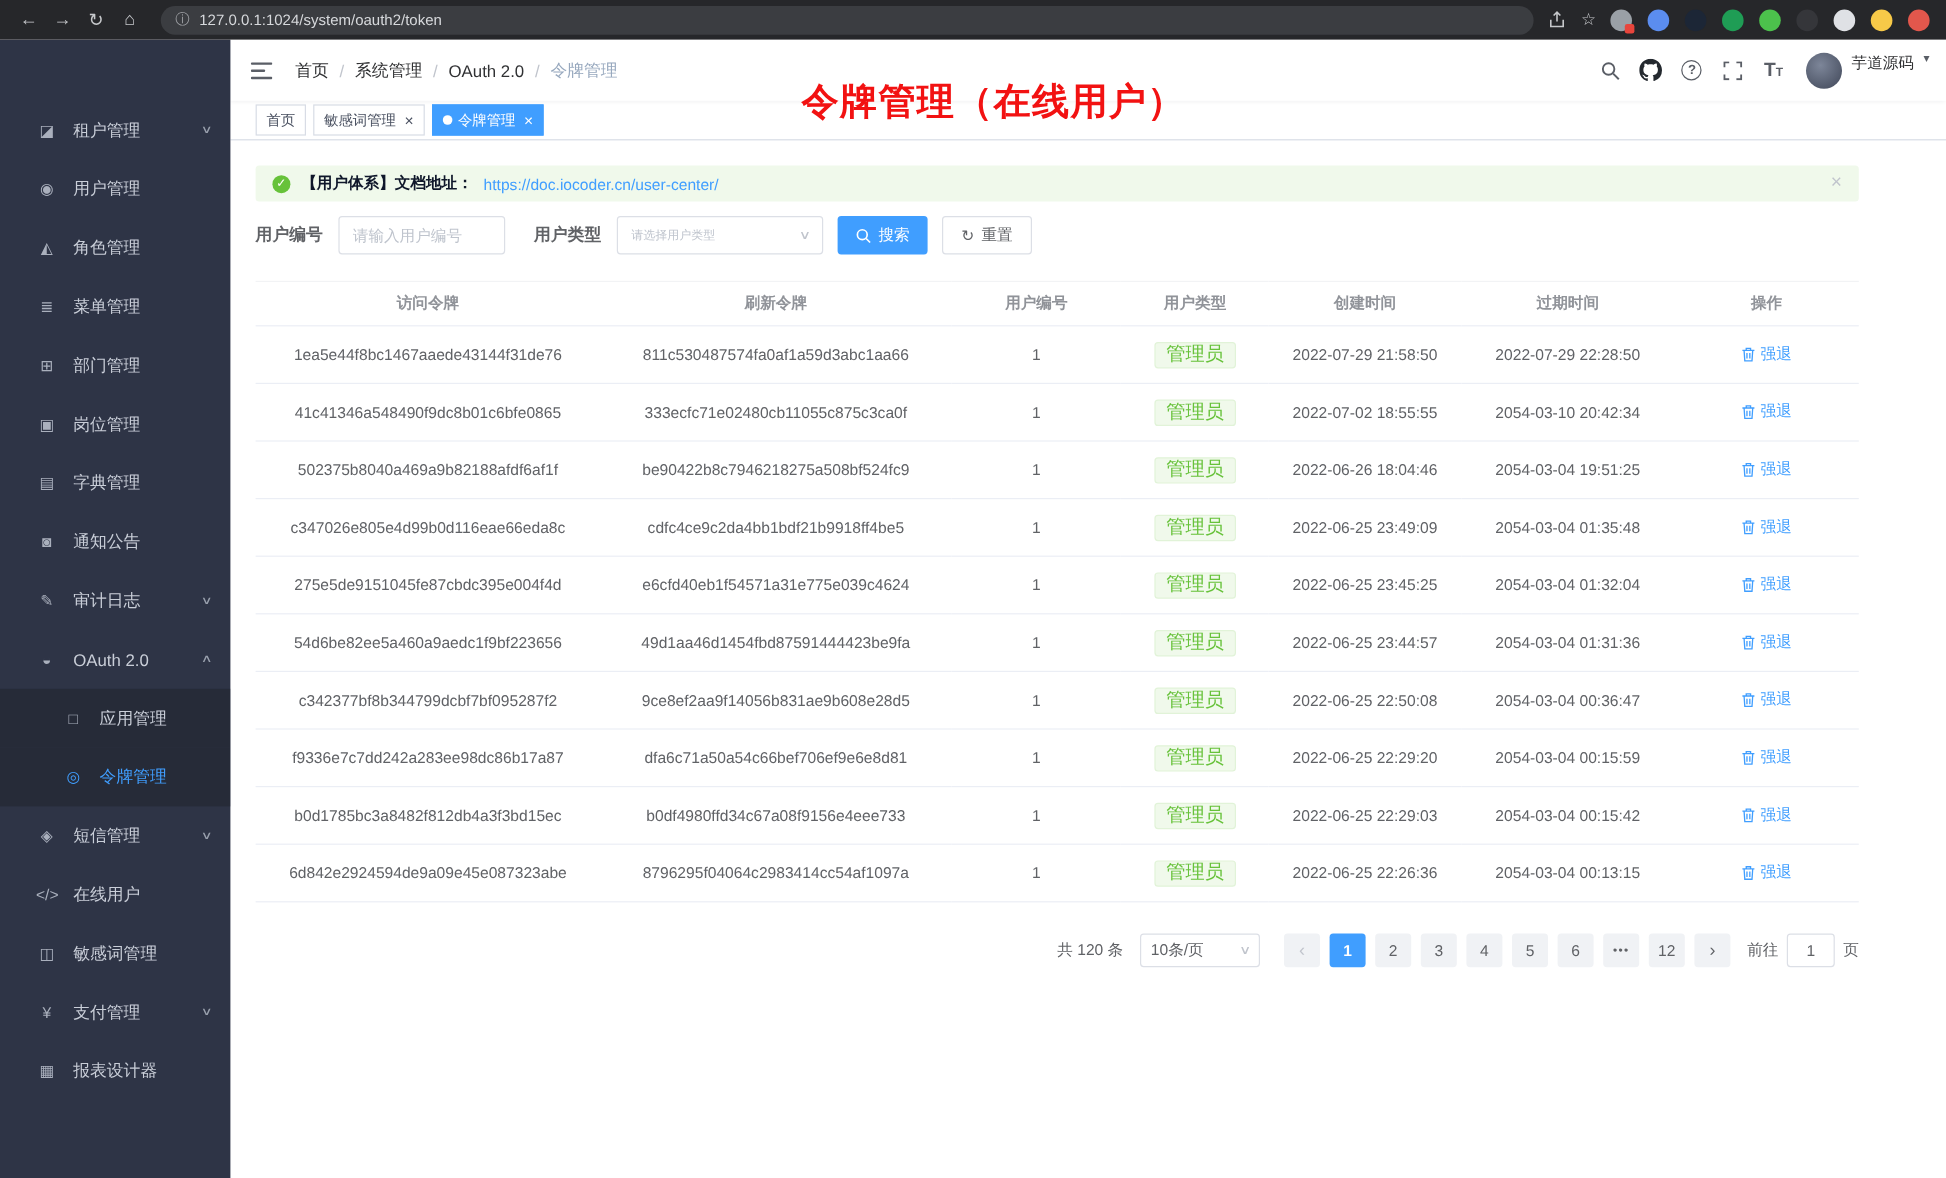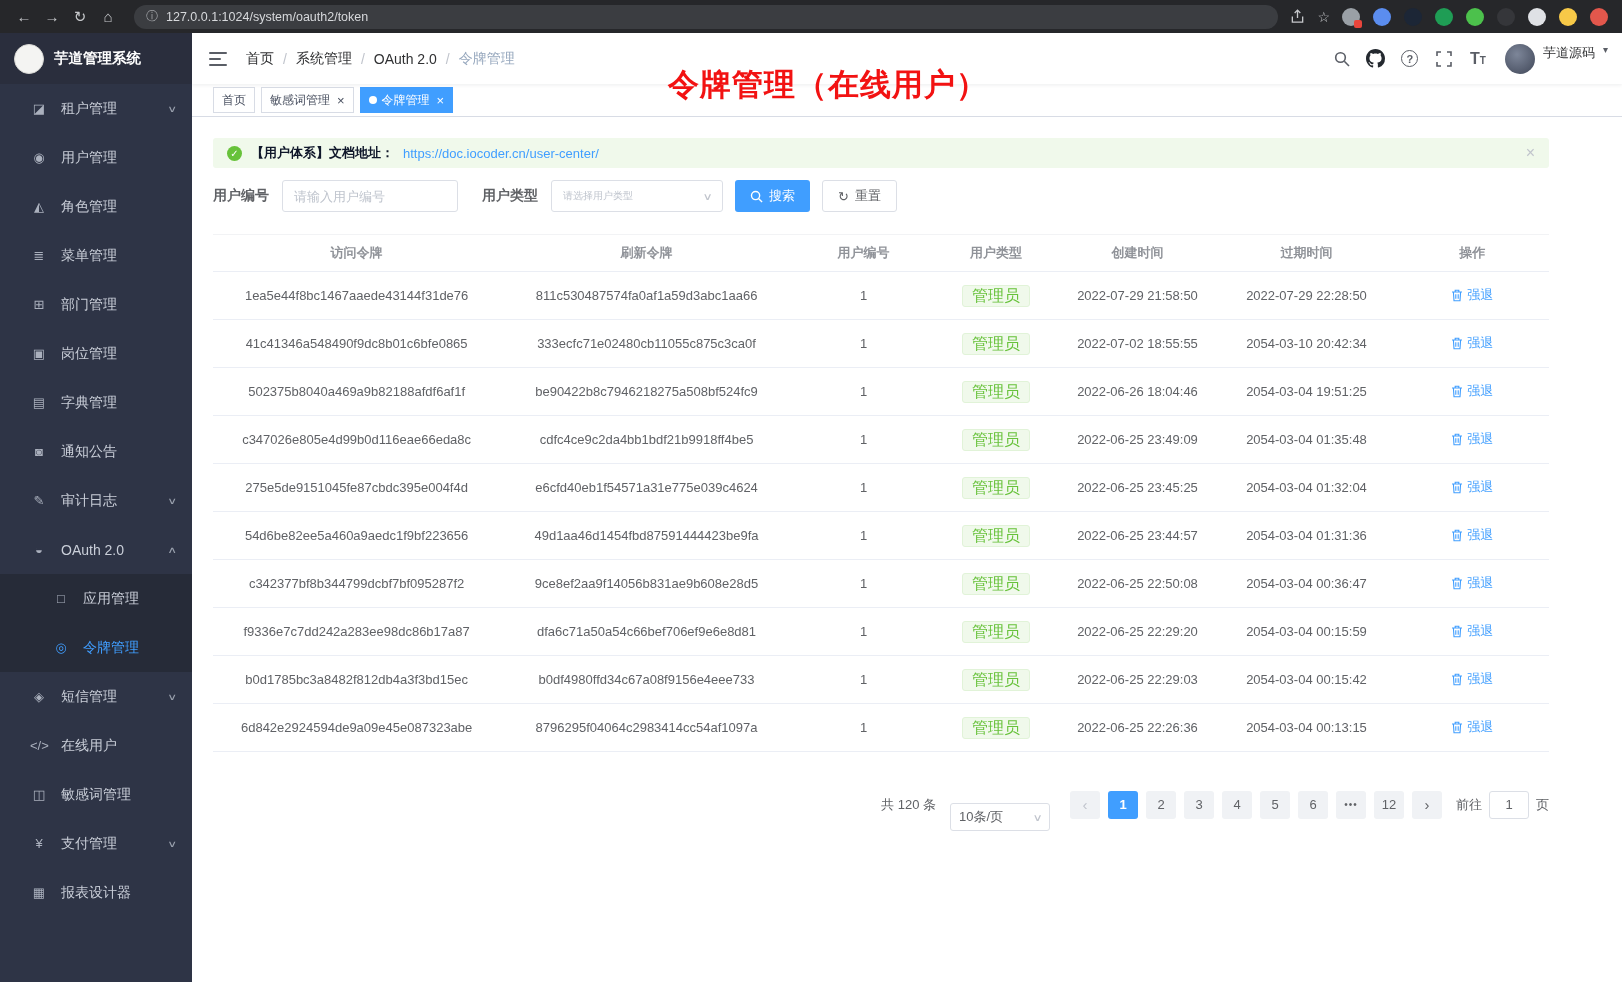--- a/index.html
+++ b/index.html
@@ -75,21 +75,21 @@
   .alert{height:30px;background:#f0f9eb;border-radius:3px;display:flex;align-items:center;
     padding:0 14px;gap:9px;}
   .alert-check{width:15px;height:15px;border-radius:50%;background:#67c23a;color:#fff;
     font-size:10px;display:flex;align-items:center;justify-content:center;flex:0 0 15px;}
   .alert-prefix{color:#0f172a;font-size:13px;font-weight:700;}
   .alert-link{color:#409eff;font-size:13px;cursor:pointer;}
   .alert-close{margin-left:auto;color:#c0c4cc;font-size:16px;cursor:pointer;}
 
   .filter-bar{display:flex;align-items:center;margin-top:12px;}
   .f-label{font-size:14px;font-weight:700;color:#606266;margin-right:13px;}
-  .f-input{width:176px;height:32px;border:1px solid #dcdfe6;border-radius:3px;padding:0 11px;
+  .f-input{width:139px;height:32px;border:1px solid #dcdfe6;border-radius:3px;padding:0 11px;
     font-size:13px;color:#606266;outline:none;margin-right:24px;}
   .f-input::placeholder{color:#bfc4cd;}
   .f-select{width:172px;height:32px;border:1px solid #dcdfe6;border-radius:3px;background:#fff;
     display:flex;align-items:center;justify-content:space-between;padding:0 11px;cursor:pointer;}
   .f-select .ph{color:#bfc4cd;font-size:10px;}
   .chev{color:#c0c4cc;font-size:10px;transform:scaleX(1.4);}
   .btn-primary{height:32px;padding:0 15px;background:#409eff;color:#fff;border:none;border-radius:3px;
     font-size:13px;display:inline-flex;align-items:center;gap:6px;margin-left:12px;cursor:pointer;}
   .btn-plain{height:32px;padding:0 15px;background:#fff;color:#606266;border:1px solid #dcdfe6;
     border-radius:3px;font-size:13px;display:inline-flex;align-items:center;gap:6px;margin-left:12px;cursor:pointer;}
@@ -102,21 +102,21 @@
     border-bottom:1px solid #ebeef5;white-space:nowrap;overflow:hidden;}
   .tag-success{display:inline-block;padding:0 9px;height:22px;line-height:20px;background:#f0f9eb;
     border:1px solid #e1f3d8;color:#67c23a;border-radius:3px;font-size:16px;}
   .force-btn{display:inline-flex;align-items:center;gap:4px;color:#409eff;font-size:13px;cursor:pointer;}
 
   
   .pagination{display:flex;align-items:center;justify-content:flex-end;margin-top:26px;
     font-size:13px;color:#606266;}
   .pg-total{margin-right:14px;}
   .pg-size{width:100px;height:28px;border:1px solid #dcdfe6;border-radius:3px;background:#fff;
-    display:flex;align-items:center;justify-content:space-between;padding:0 8px;margin-right:16px;cursor:pointer;margin-top:25px;}
+    display:flex;align-items:center;justify-content:space-between;padding:0 8px;margin-right:16px;cursor:pointer;}
   .pg-btn{min-width:30px;height:28px;border-radius:3px;background:#f0f2f5;border:none;
     display:inline-flex;align-items:center;justify-content:center;margin:0 4px;
     font-size:13px;color:#606266;cursor:pointer;font-family:inherit;}
   .pg-btn.active{background:#409eff;color:#fff;font-weight:600;}
   .pg-btn.prev{color:#c0c4cc;font-size:15px;}
   .pg-btn.next{font-size:15px;}
   .pg-btn.more{letter-spacing:1px;font-size:10px;color:#606266;}
   .pg-goto{margin-left:10px;display:flex;align-items:center;gap:7px;}
   .goto-input{width:40px;height:28px;border:1px solid #dcdfe6;border-radius:3px;text-align:center;
     font-size:13px;color:#606266;outline:none;}
@@ -161,24 +161,20 @@
         <span class="ext-dot" style="background: rgb(223, 225, 229);"></span>
 
         <span class="ext-dot" style="background: rgb(247, 201, 72);"></span>
 
         <span class="ext-dot" style="background: rgb(226, 87, 76);"></span>
       </span>
   </div>
 </div>
 
 <aside class="sidebar">
-  <div class="logo-row">
-    <span class="logo-avatar"></span>
-    <span class="logo-title">芋道管理系统</span>
-  </div>
   <nav class="menu">
 
       <div class="menu-item">
         <span class="mi-icon">◪</span>
         <span class="mi-label">租户管理</span>
         <span class="mi-chevron">∨</span>
       </div>
 
       <div class="menu-item">
         <span class="mi-icon">◉</span>

